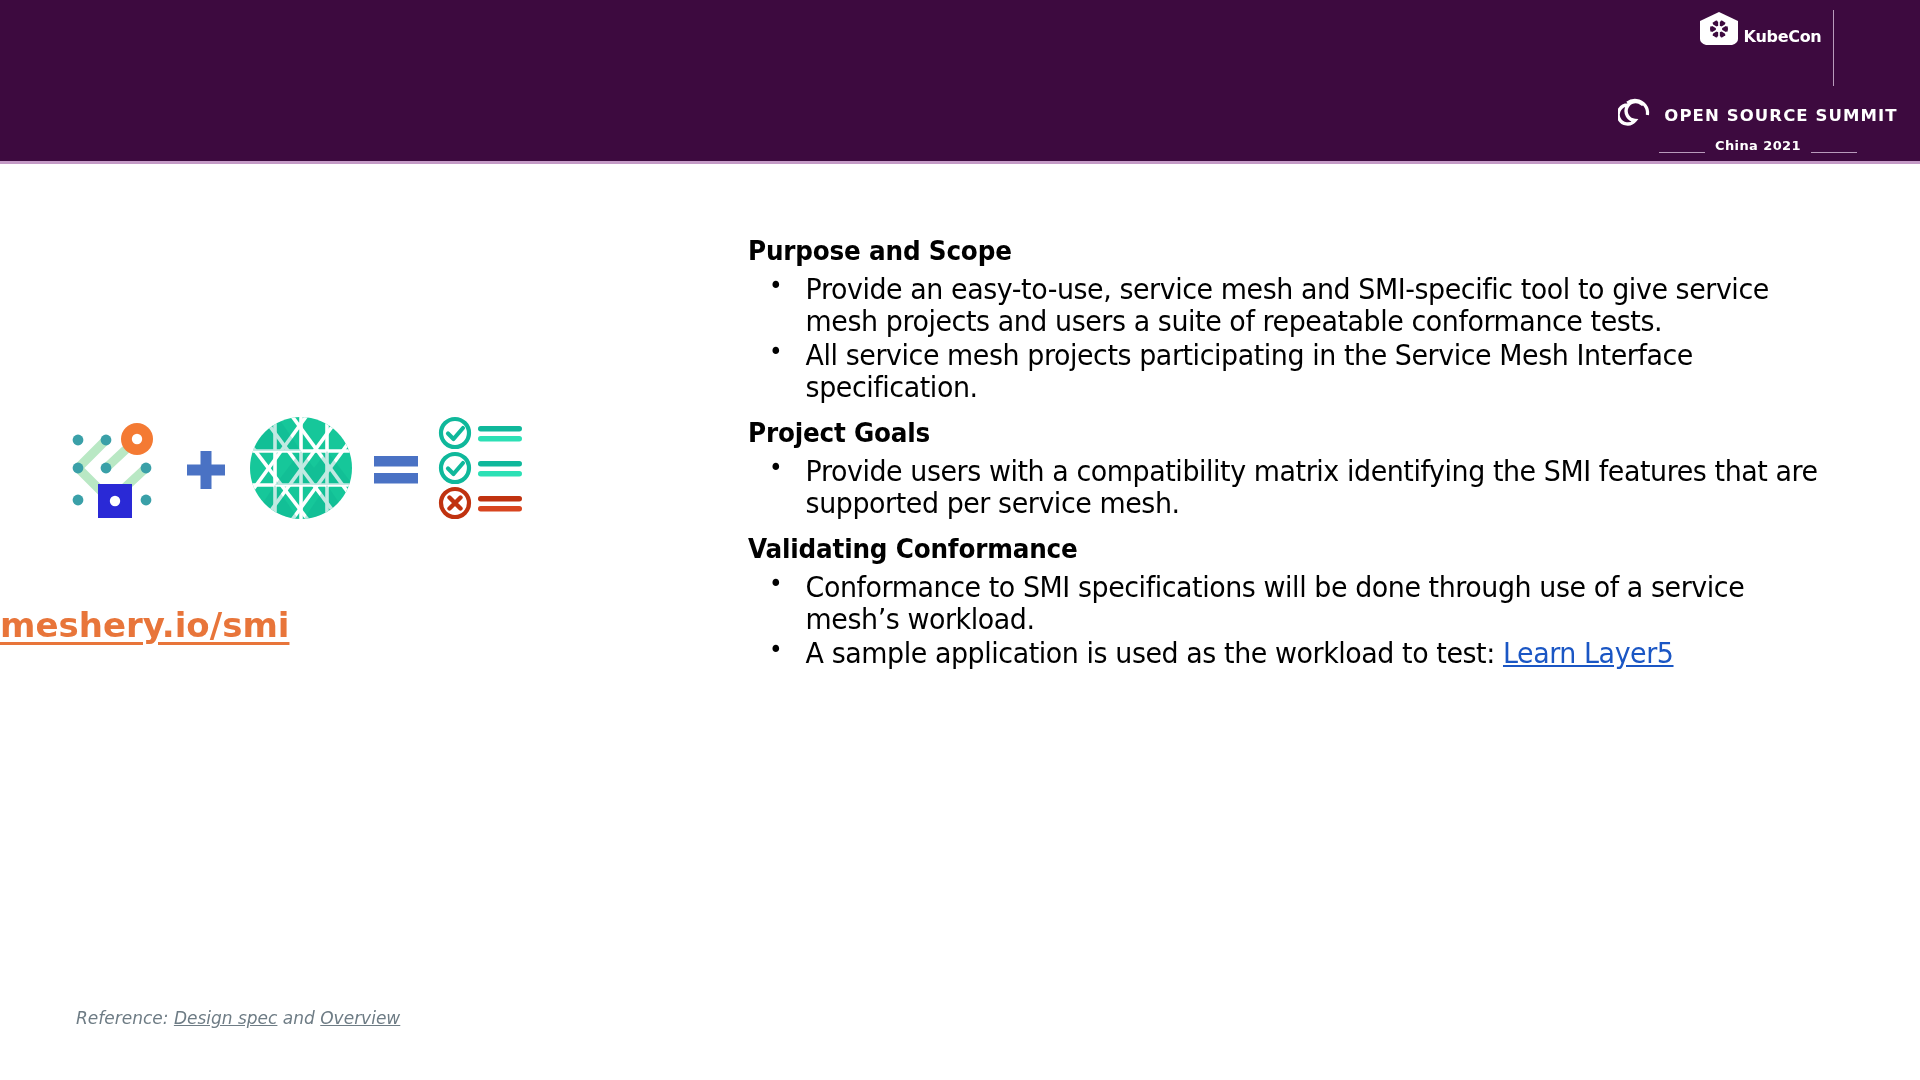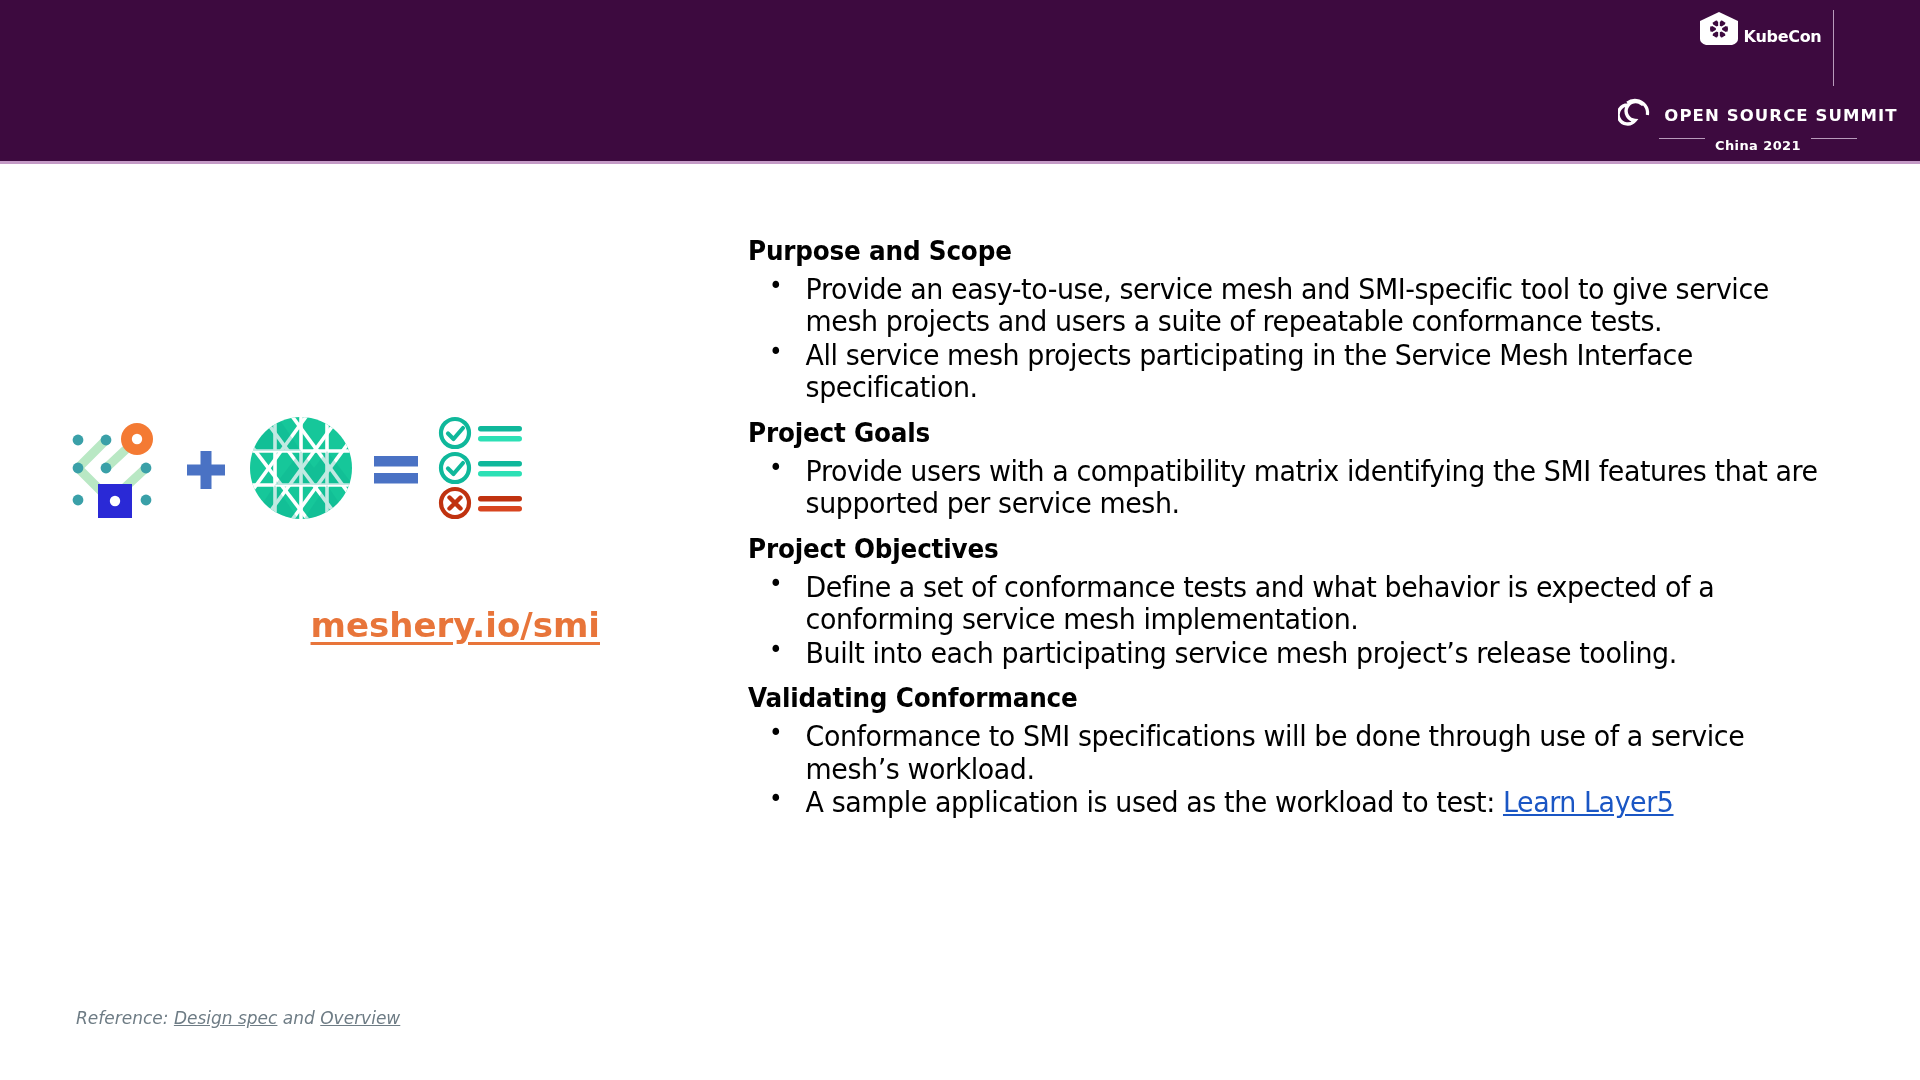--- a/index.html
+++ b/index.html
@@ -108,21 +108,21 @@
   .oss-text {
     font-family: "DejaVu Sans", sans-serif;
     font-size: 16.5px;
     font-weight: bold;
     letter-spacing: 1.1px;
     white-space: nowrap;
     margin-left: 8px;
   }
   .logo-year-row {
     display: flex;
-    align-items: flex-start;
+    align-items: flex-end;
     justify-content: center;
     gap: 10px;
     margin-top: 4px;
   }
   .rule {
     width: 46px;
     height: 1px;
     background: #b89bbb;
   }
   .year-text {
@@ -154,21 +154,21 @@
     height: 60px;
     display: flex;
     align-items: center;
     justify-content: center;
   }
   .meshery-link {
     position: absolute;
     left: 0;
     top: 442px;
     width: 600px;
-    text-align: right;
+    text-align: left;
     font-family: "DejaVu Sans", sans-serif;
     font-size: 34px;
     font-weight: bold;
     color: #e8753a;
     text-decoration: underline;
     text-underline-offset: 5px;
     cursor: pointer;
   }
   .reference {
     position: absolute;
@@ -404,27 +404,20 @@
     </ul>
   </div>
 
   <div class="sec-block">
     <div class="sec-head">Project Goals</div>
     <ul class="bullets">
       <li>Provide users with a compatibility matrix identifying the SMI features that are supported per service mesh.</li>
     </ul>
   </div>
 
-  <div class="sec-block">
-    <div class="sec-head">Project Objectives</div>
-    <ul class="bullets">
-      <li>Define a set of conformance tests and what behavior is expected of a conforming service mesh implementation.</li>
-      <li>Built into each participating service mesh project’s release tooling.</li>
-    </ul>
-  </div>
 
   <div class="sec-block">
     <div class="sec-head">Validating Conformance</div>
     <ul class="bullets">
       <li>Conformance to SMI specifications will be done through use of a service mesh’s workload.</li>
       <li><span>A sample application is used as the workload to test: </span><a class="inline-link">Learn Layer5</a></li>
     </ul>
   </div>
 
 </div>

